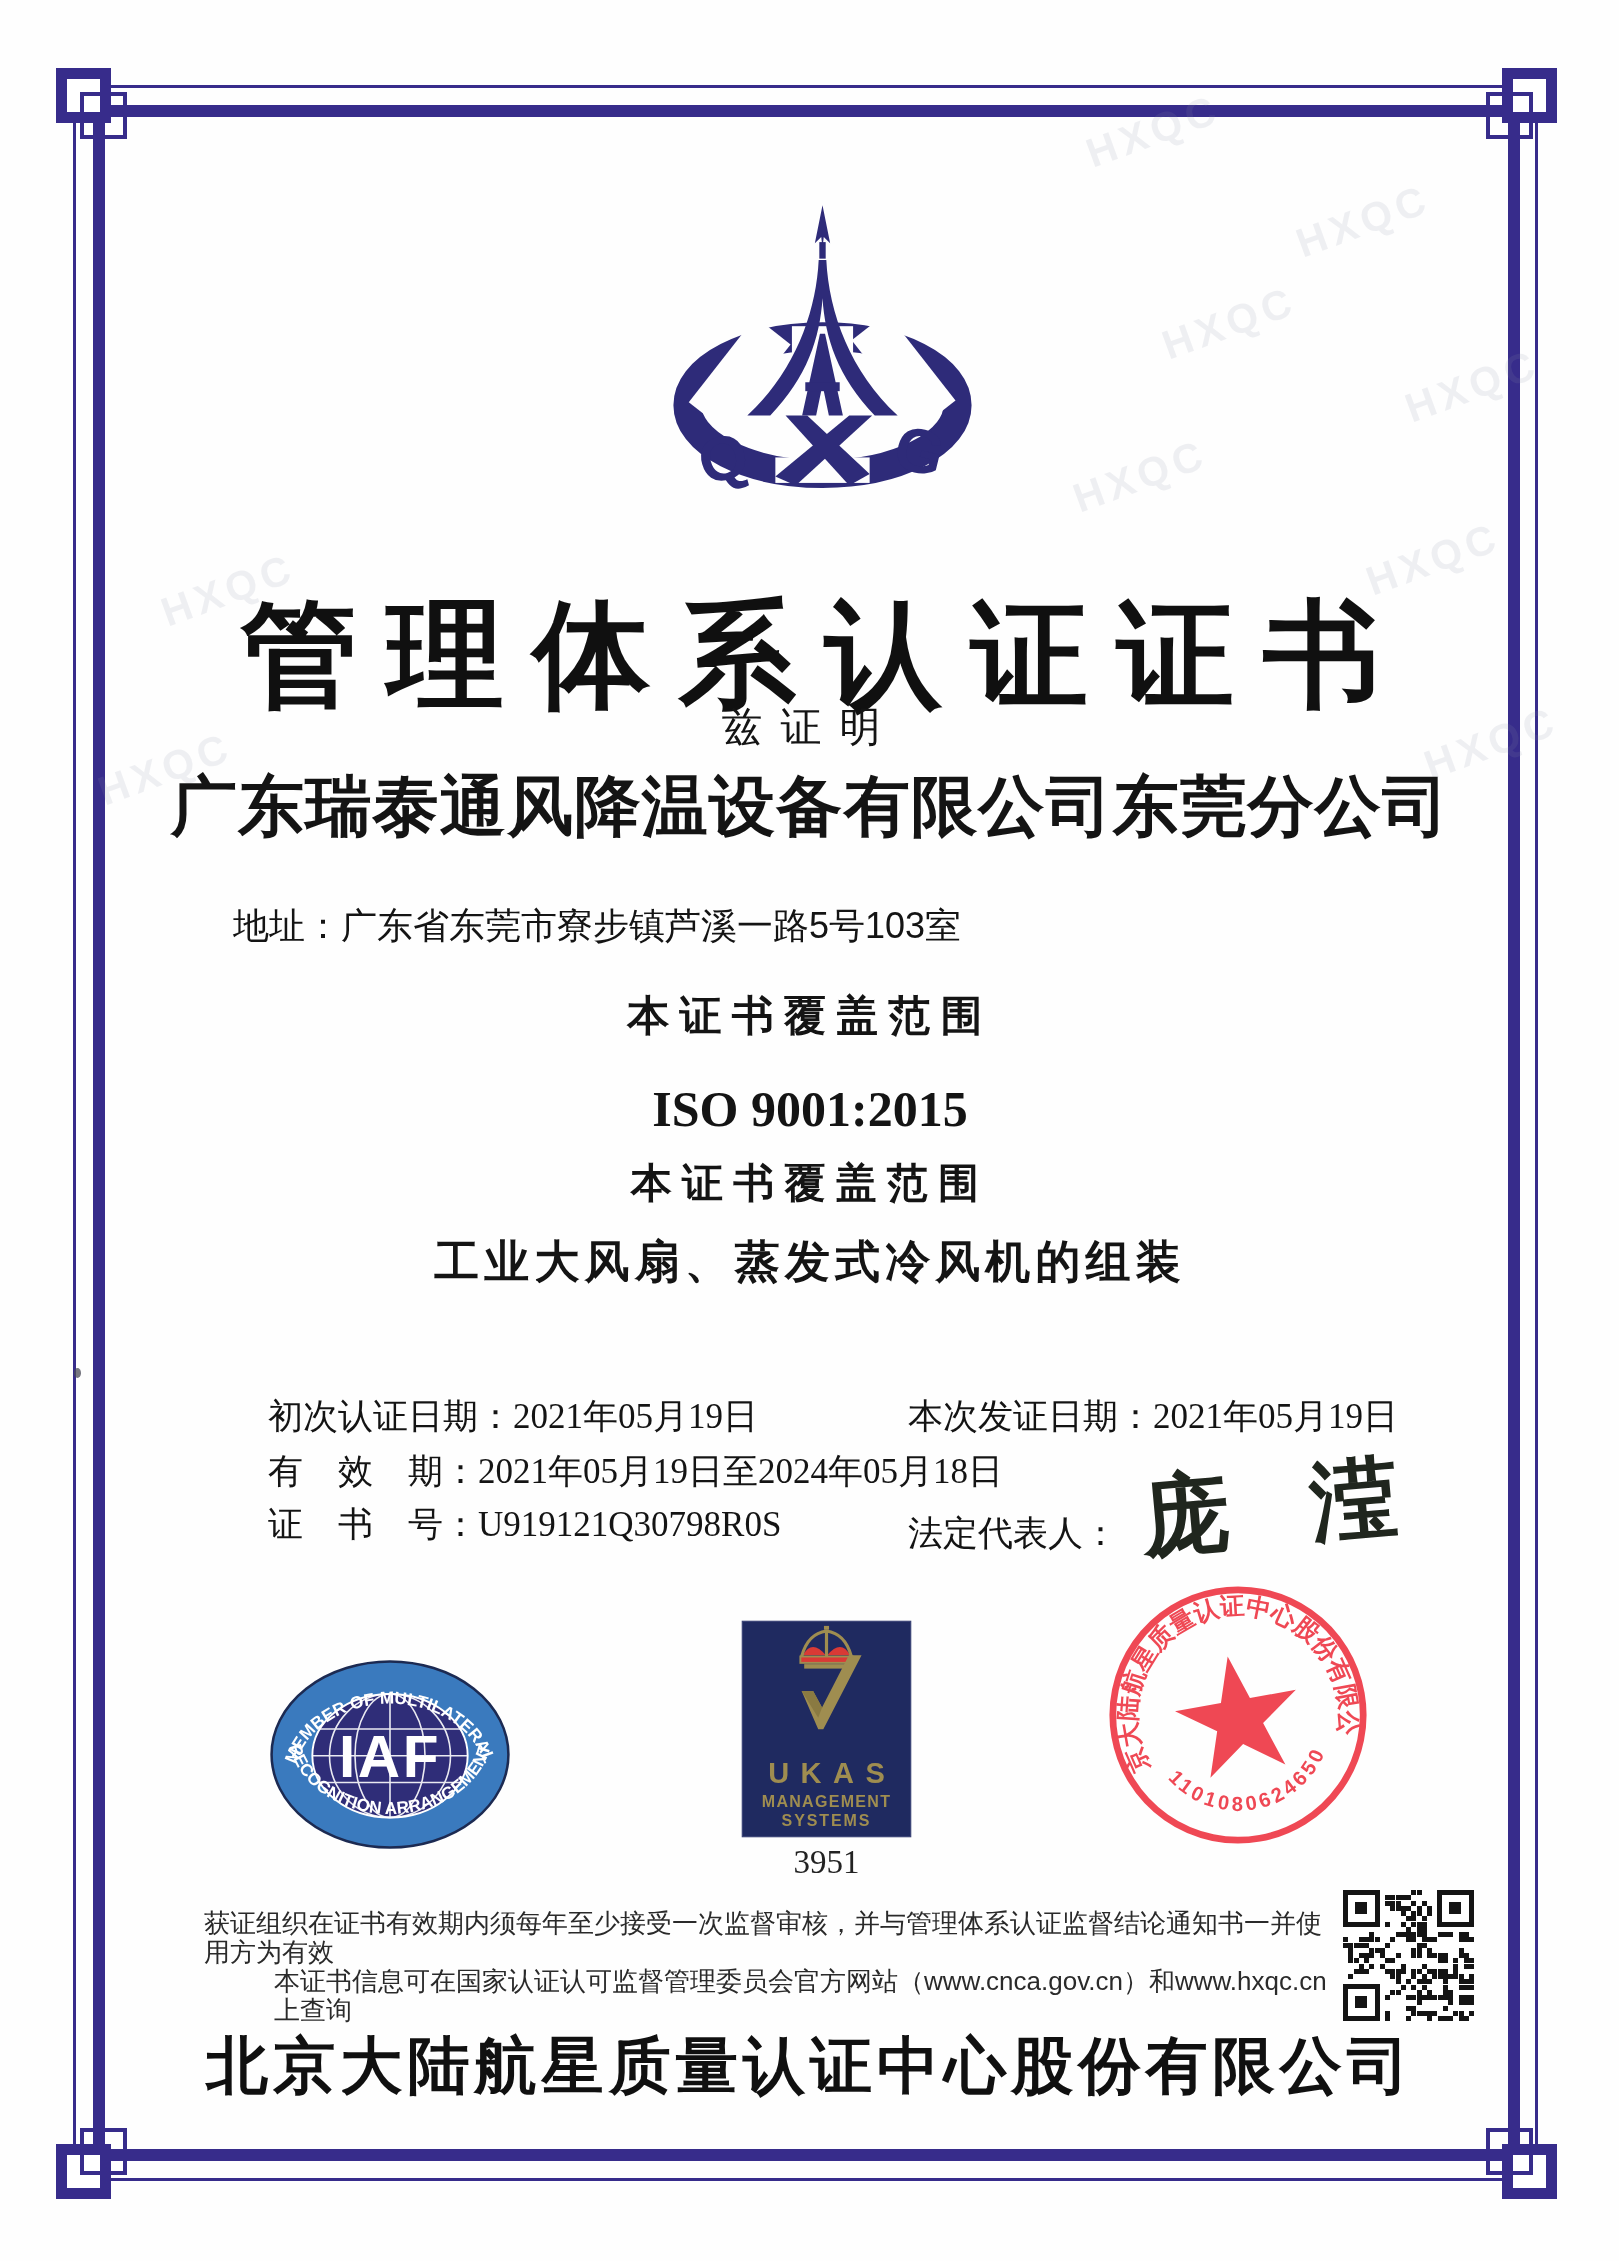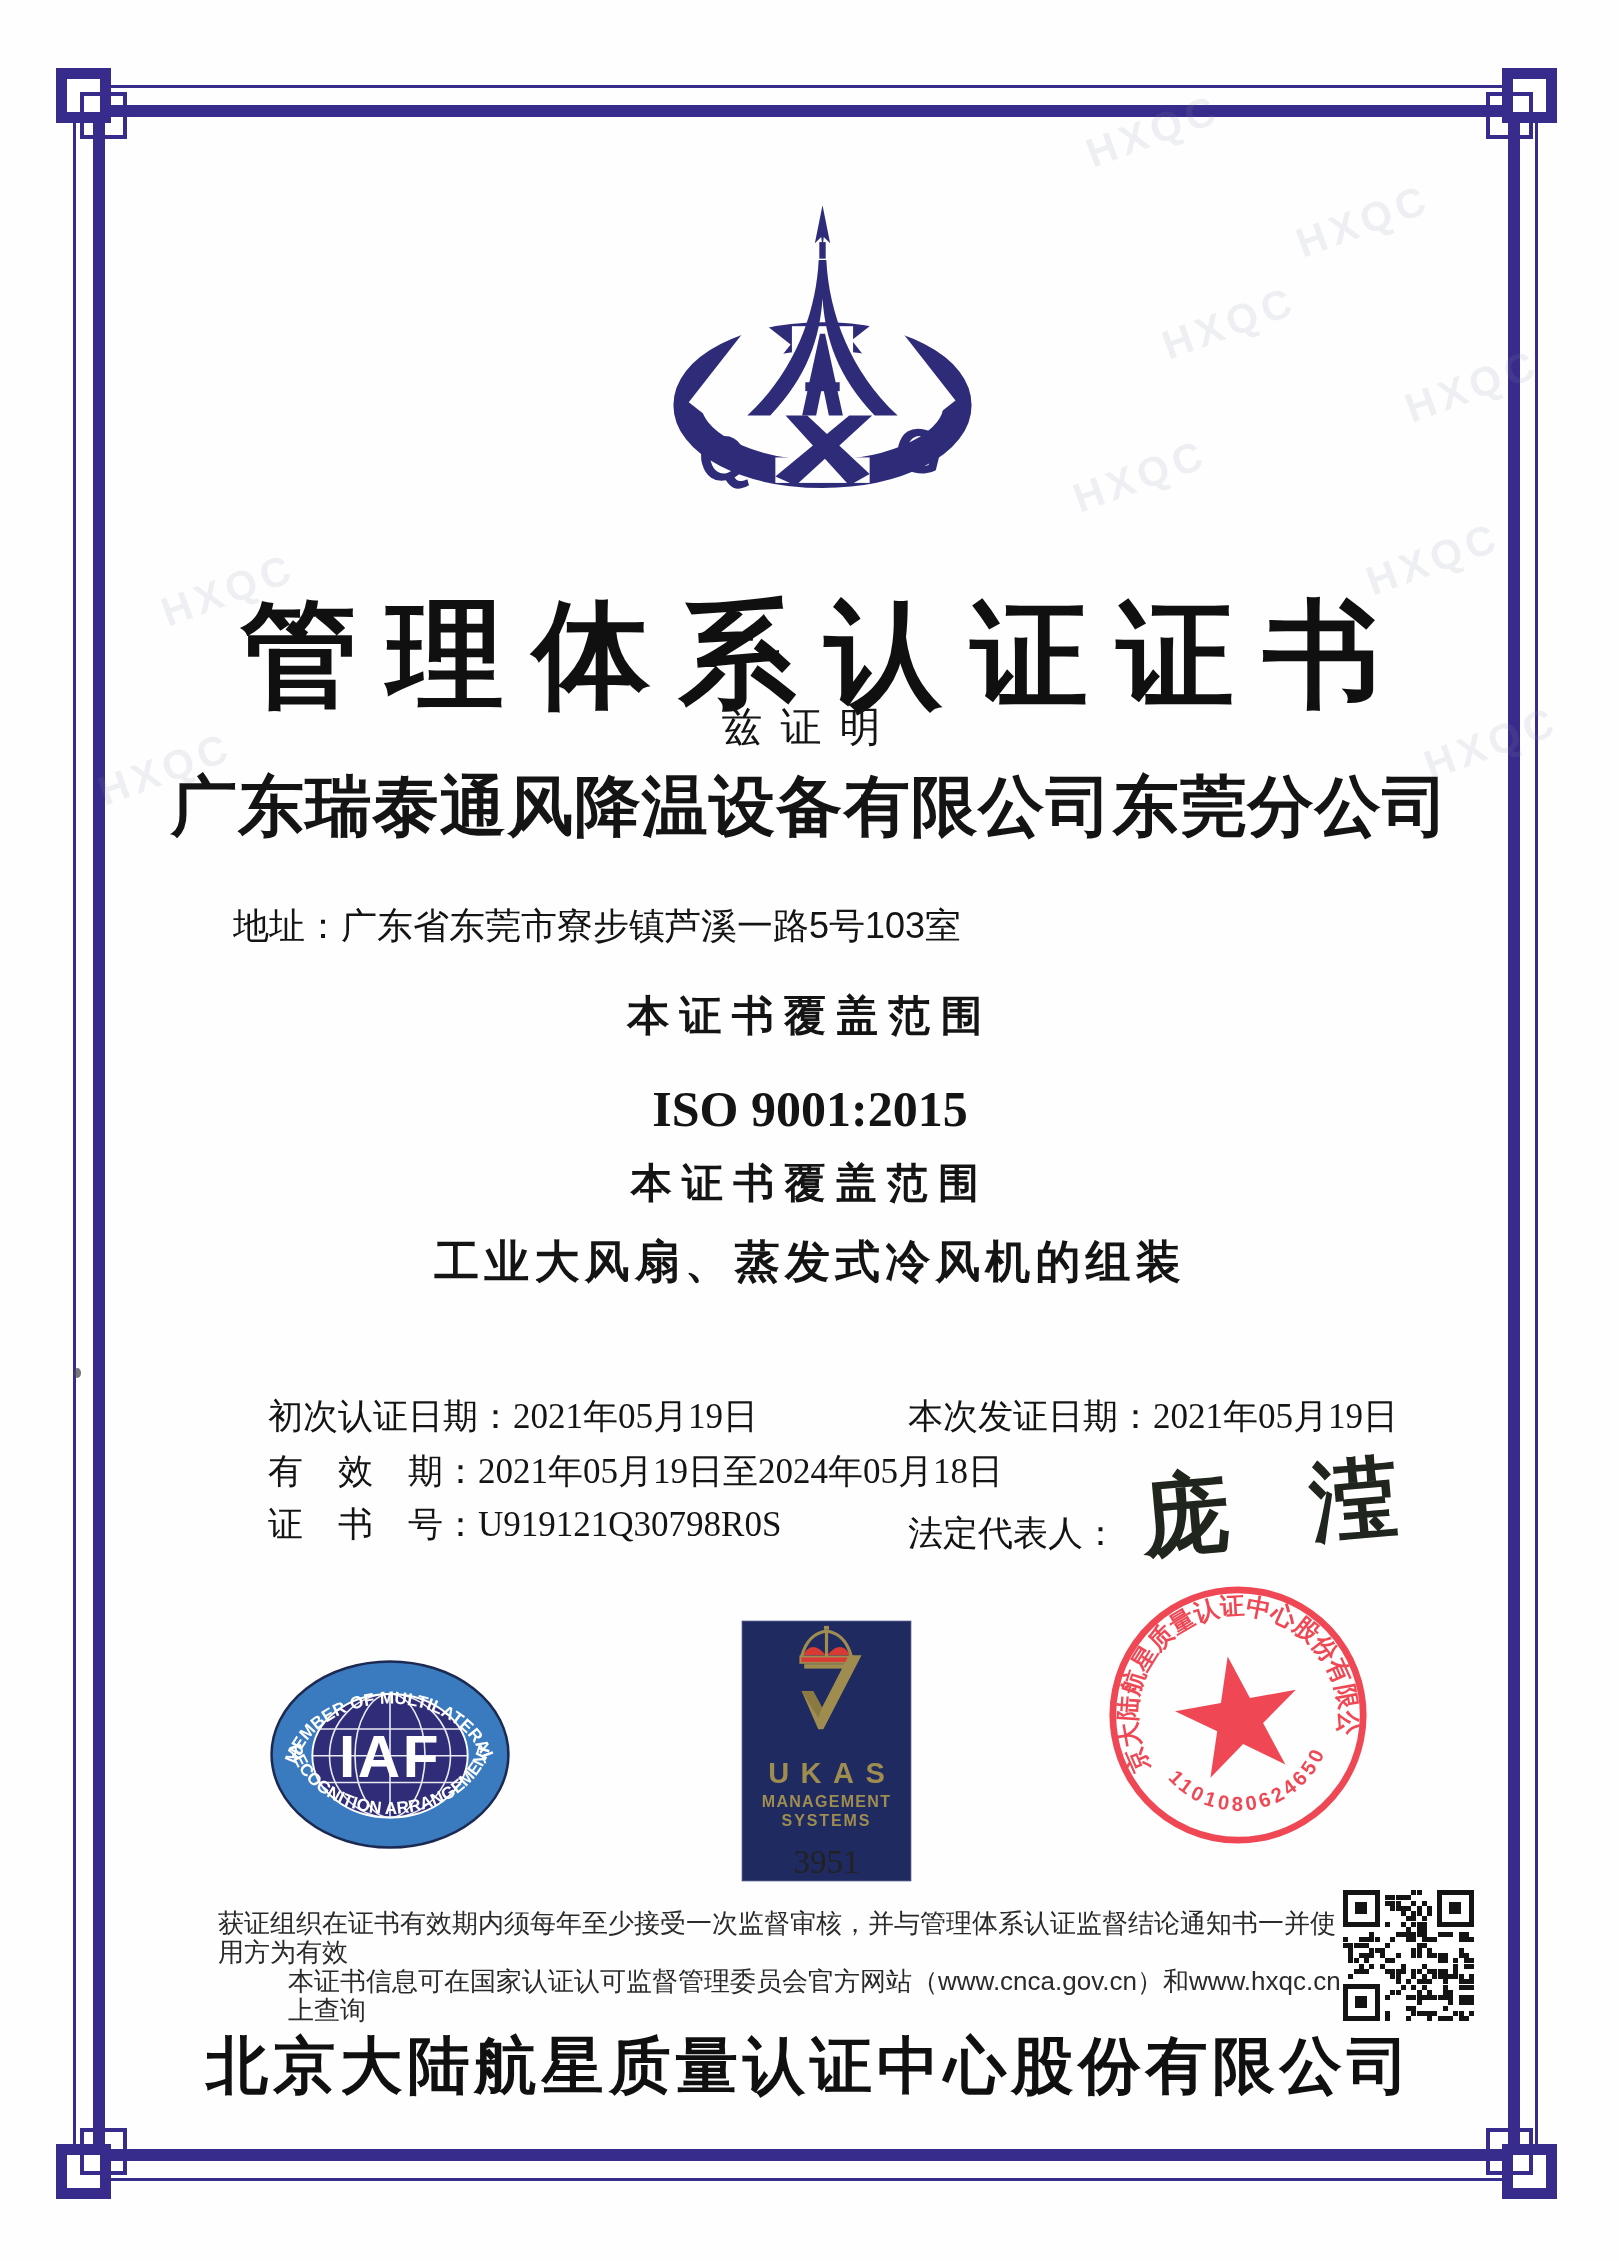--- a/index.html
+++ b/index.html
@@ -51,42 +51,42 @@
   .field{position:absolute;font-size:35px;font-family:"Liberation Serif",serif;white-space:nowrap;}
   .f-r1l{left:268px;top:1393px;} .f-r1r{left:908px;top:1393px;}
   .f-r2 {left:268px;top:1448px;} 
   .f-r3l{left:268px;top:1501px;} .f-r3r{left:908px;top:1510px;}
   .signature{position:absolute;left:1141px;top:1447px;font-size:88px;font-weight:bold;
              font-family:"DejaVu Serif",serif;letter-spacing:25.5px;color:#20261e;
              transform:rotate(-5deg);white-space:nowrap;}
 
   
   .iaf{position:absolute;left:268px;top:1659px;width:244px;height:191px;}
-  .ukas{position:absolute;left:743px;top:1622px;width:167px;height:258px;
+  .ukas{position:absolute;left:743px;top:1622px;width:167px;height:214px;
         background:var(--ukas_navy);box-shadow:0 0 0 1.3px #3c4577;}
   .ukas svg{position:absolute;left:0;top:0;}
   .ukas .uk-name{position:absolute;left:0;top:135px;width:100%;text-align:center;color:var(--ukas_gold);
         font-size:29px;font-weight:bold;letter-spacing:11.5px;margin:0;text-indent:11.5px;}
   .ukas .uk-l1{position:absolute;left:0;top:171px;width:100%;text-align:center;color:var(--ukas_gold);
         font-size:16px;font-weight:bold;letter-spacing:1.3px;}
   .ukas .uk-l2{position:absolute;left:0;top:190px;width:100%;text-align:center;color:var(--ukas_gold);
         font-size:16px;font-weight:bold;letter-spacing:1.9px;}
   .ukas-number{position:absolute;left:743px;top:1844px;width:167px;text-align:center;
         font-size:33px;font-family:"Liberation Serif",serif;color:#222;}
   .stamp{position:absolute;left:1103px;top:1580px;width:270px;height:270px;opacity:.93;}
 
   
   .qr{position:absolute;left:1343px;top:1890px;width:131px;height:131px;background:#fff;}
   .qr i{position:absolute;background:#141414;}
   .qr .finder{position:absolute;width:37px;height:37px;border:5.7px solid #141414;box-sizing:border-box;}
   .qr .finder::after{content:"";position:absolute;left:7px;top:7px;width:11.5px;height:11.5px;background:#141414;}
   .qr .tl{left:0;top:0;} .qr .tr{right:0;top:0;} .qr .bl{left:0;bottom:0;}
 
   
-  .notes{position:absolute;left:218px;top:1909px;width:1135px;font-size:26px;line-height:29px;color:#2a2a2a;}
+  .notes{position:absolute;left:204px;top:1909px;width:1135px;font-size:26px;line-height:29px;color:#2a2a2a;}
   .notes .n2{padding-left:38px;} .notes .n3{padding-left:70px;}
   .issuer{top:2024px;font-size:62px;font-weight:bold;letter-spacing:5.1px;color:#101010;}
 </style>
 </head>
 <body>
 
 <div class="page">
 
   <div class="frame-outer"></div>
   <div class="frame-inner"></div>

